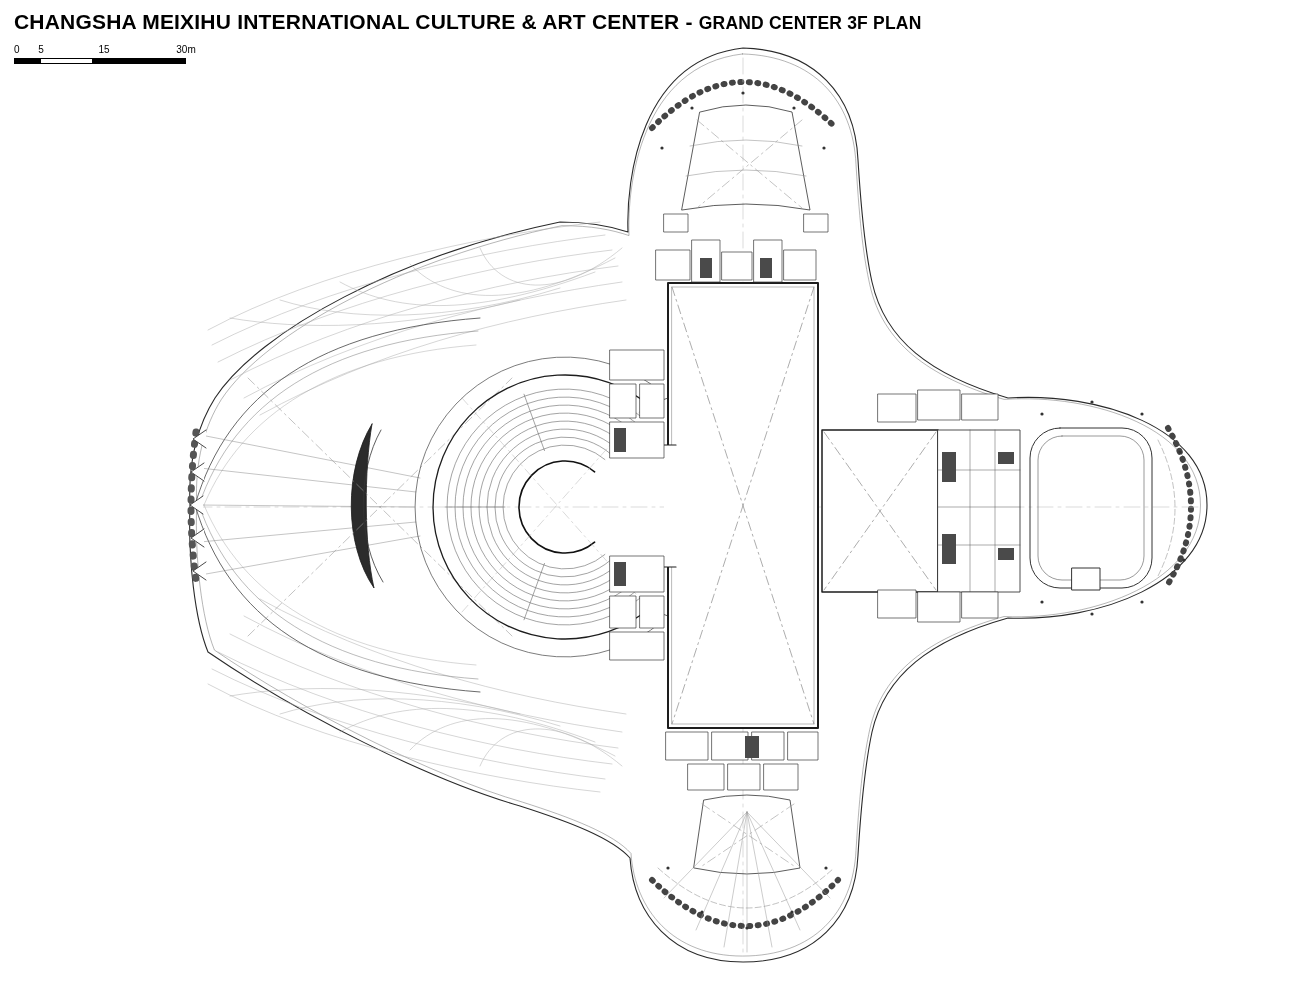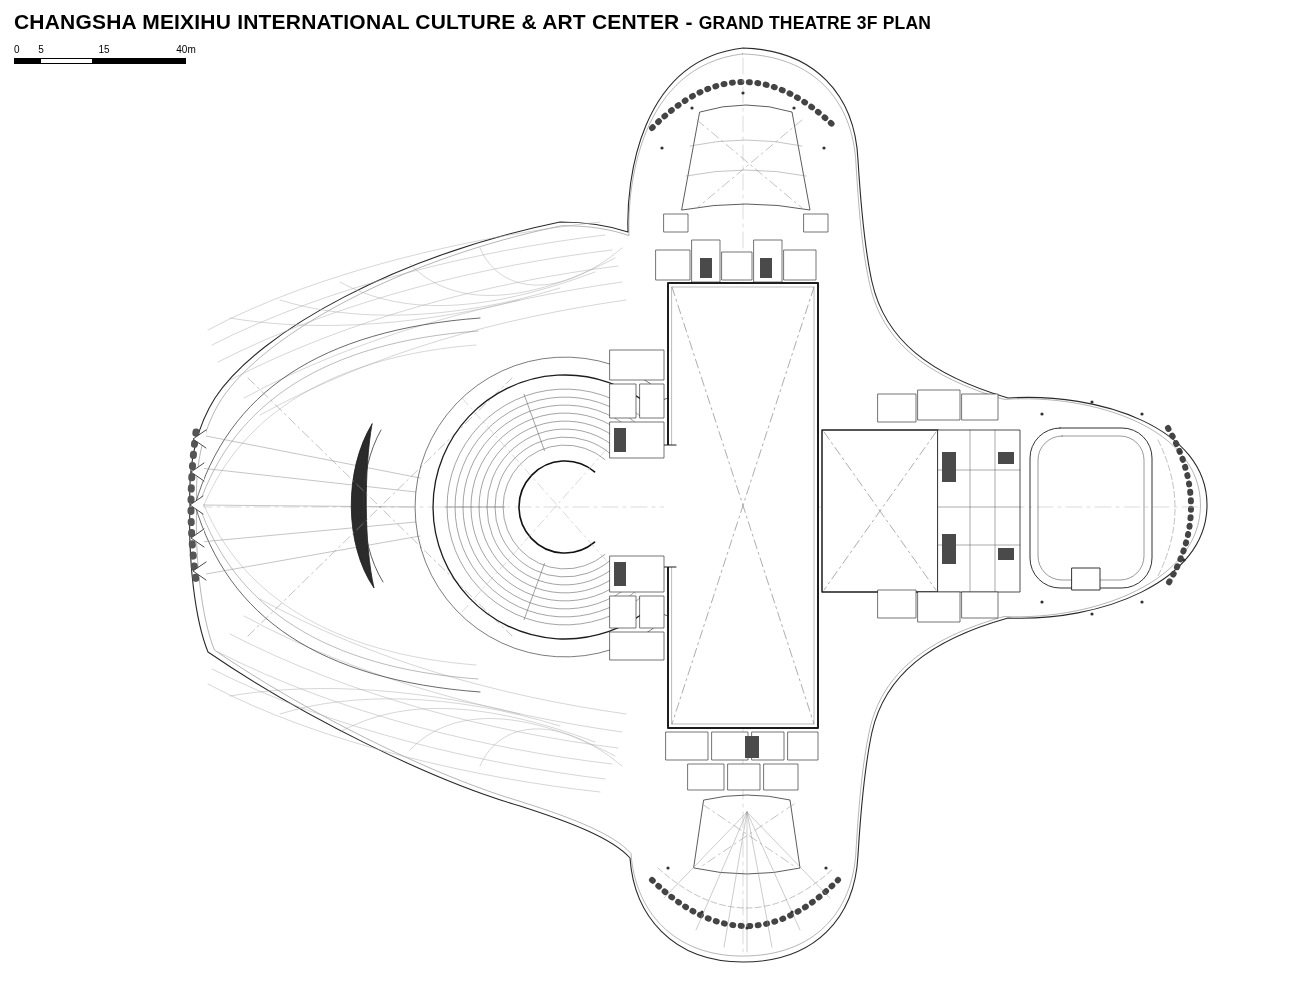--- a/index.html
+++ b/index.html
@@ -60,26 +60,26 @@
     position: absolute;
     inset: 0;
   }
 </style>
 </head>
 <body>
 
 <div class="page">
 
   <header class="title-block">
-    <h1 class="page-title"><span>CHANGSHA MEIXIHU INTERNATIONAL CULTURE &amp; ART CENTER -</span> <span class="sub">GRAND THEATRE 3F PLAN</span></h1>
+    <h1 class="page-title"><span>CHANGSHA MEIXIHU INTERNATIONAL CULTURE &amp; ART CENTER -</span> <span class="sub">GRAND CENTER 3F PLAN</span></h1>
     <div class="scalebar">
       <span class="tick first" style="left:0px">0</span>
       <span class="tick" style="left:27px">5</span>
       <span class="tick" style="left:90px">15</span>
-      <span class="tick" style="left:172px">40m</span>
+      <span class="tick" style="left:172px">30m</span>
       <div class="bar">
         <div class="seg b" style="width:27px"></div>
         <div class="seg w" style="width:53px"></div>
         <div class="seg b2" style="width:94px"></div>
       </div>
     </div>
   </header>
 
   <svg class="plan-svg" viewBox="0 0 1307 1000" width="1307" height="1000" fill="none" stroke-linecap="round" stroke-linejoin="round">
 

